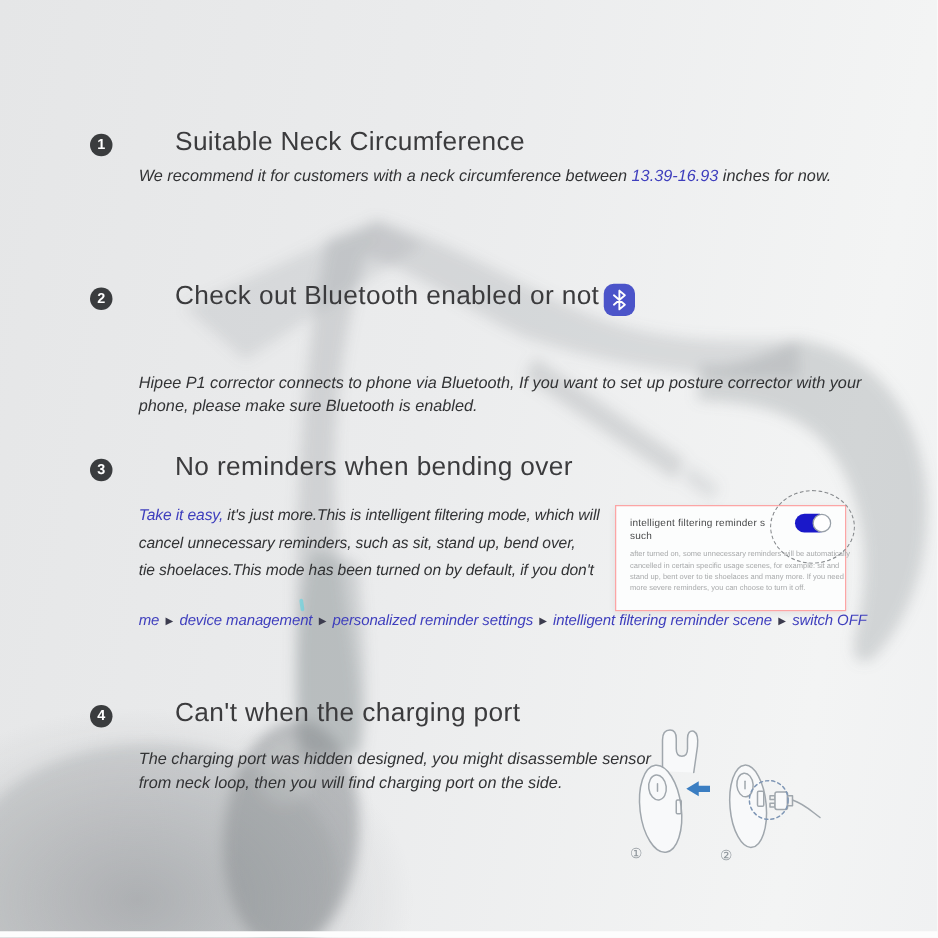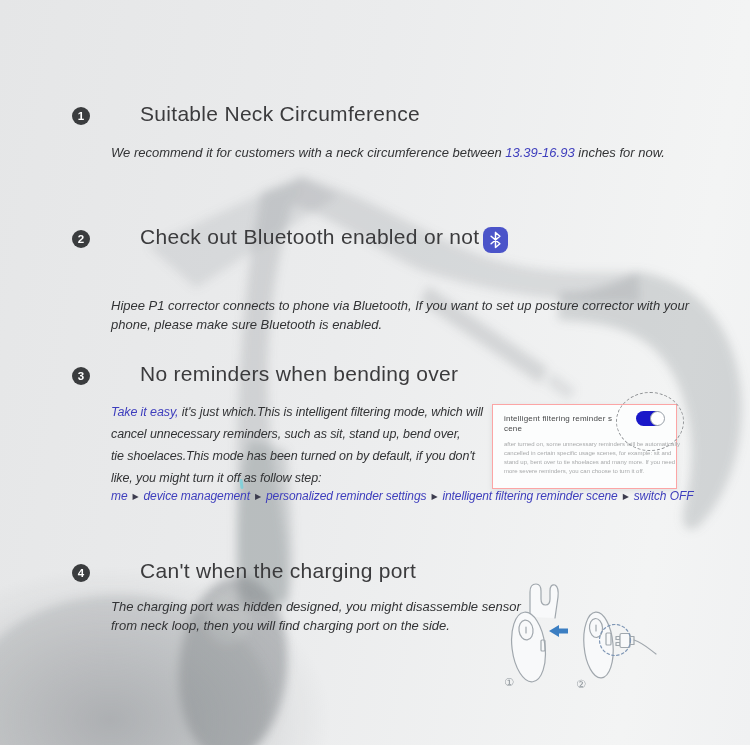--- a/index.html
+++ b/index.html
@@ -68,56 +68,55 @@
     <ellipse cx="120" cy="700" rx="150" ry="105" opacity=".30" fill="#9b9fa3"></ellipse>
     <ellipse cx="228" cy="618" rx="22" ry="26" opacity=".14" fill="#ffffff"></ellipse>
   </g>
 </svg>
 <div class="ambient-bl"></div>
 <div class="glint"></div>
 
 <div class="faq-item" style="top:102px;">
   <div class="num-badge">1</div>
   <div class="heading">Suitable Neck Circumference</div>
-  <div class="body-text fs13" style="top:42px;"><span>We recommend it for customers with a neck circumference between </span><span class="blue">13.39-16.93</span><span> inches for now.</span></div>
+  <div class="body-text fs13" style="top:30px;"><span>We recommend it for customers with a neck circumference between </span><span class="blue">13.39-16.93</span><span> inches for now.</span></div>
 </div>
 
 <div class="faq-item" style="top:225px;">
   <div class="num-badge">2</div>
   <div class="heading">Check out Bluetooth enabled or not</div>
   <div class="bt-icon">
     <svg width="15" height="18" viewBox="0 0 24 28">
         <path d="M12 2 V26 L19 20 L5 8 M12 2 L19 8 L5 20" stroke="#ffffff" stroke-width="2.4" fill="none" stroke-linecap="round" stroke-linejoin="round"></path>
       </svg>
   </div>
   <div class="body-text fs13" style="top:41px;margin-top:31px;">
     <div>Hipee P1 corrector connects to phone via Bluetooth, If you want to set up posture corrector with your</div>
     <div>phone, please make sure Bluetooth is enabled.</div>
   </div>
 </div>
 
 <div class="faq-item" style="top:362px;">
   <div class="num-badge">3</div>
   <div class="heading">No reminders when bending over</div>
   <div class="body-text fs12" style="top:39px;">
-    <div><span class="blue">Take it easy,</span><span> it's just which.This is intelligent filtering mode, which will</span></div>
+    <div><span class="blue">Take it easy,</span><span> it's just more.This is intelligent filtering mode, which will</span></div>
     <div>cancel unnecessary reminders, such as sit, stand up, bend over,</div>
     <div>tie shoelaces.This mode has been turned on by default, if you don't</div>
-    <div>like, you might turn it off  as follow step:</div>
   </div>
 </div>
 
 <div class="breadcrumb">
   <span class="crumb">me</span><span class="sep">▶</span><span class="crumb">device management</span><span class="sep">▶</span><span class="crumb">personalized reminder settings</span><span class="sep">▶</span><span class="crumb">intelligent filtering reminder scene</span><span class="sep">▶</span><span class="crumb">switch OFF</span>
 </div>
 
 <div class="settings-card">
   <div class="card-title">
     <div>intelligent filtering reminder s</div>
-    <div>cene</div>
+    <div>such</div>
   </div>
   <div class="card-desc">
     <div>after turned on, some unnecessary reminders will be automatically</div>
     <div>cancelled in certain specific usage scenes, for example: sit and</div>
     <div>stand up, bent over to tie shoelaces and many more. If you need</div>
     <div>more severe reminders, you can choose to turn it off.</div>
   </div>
 </div>
 <div class="toggle">
   <div class="toggle-track"></div>

